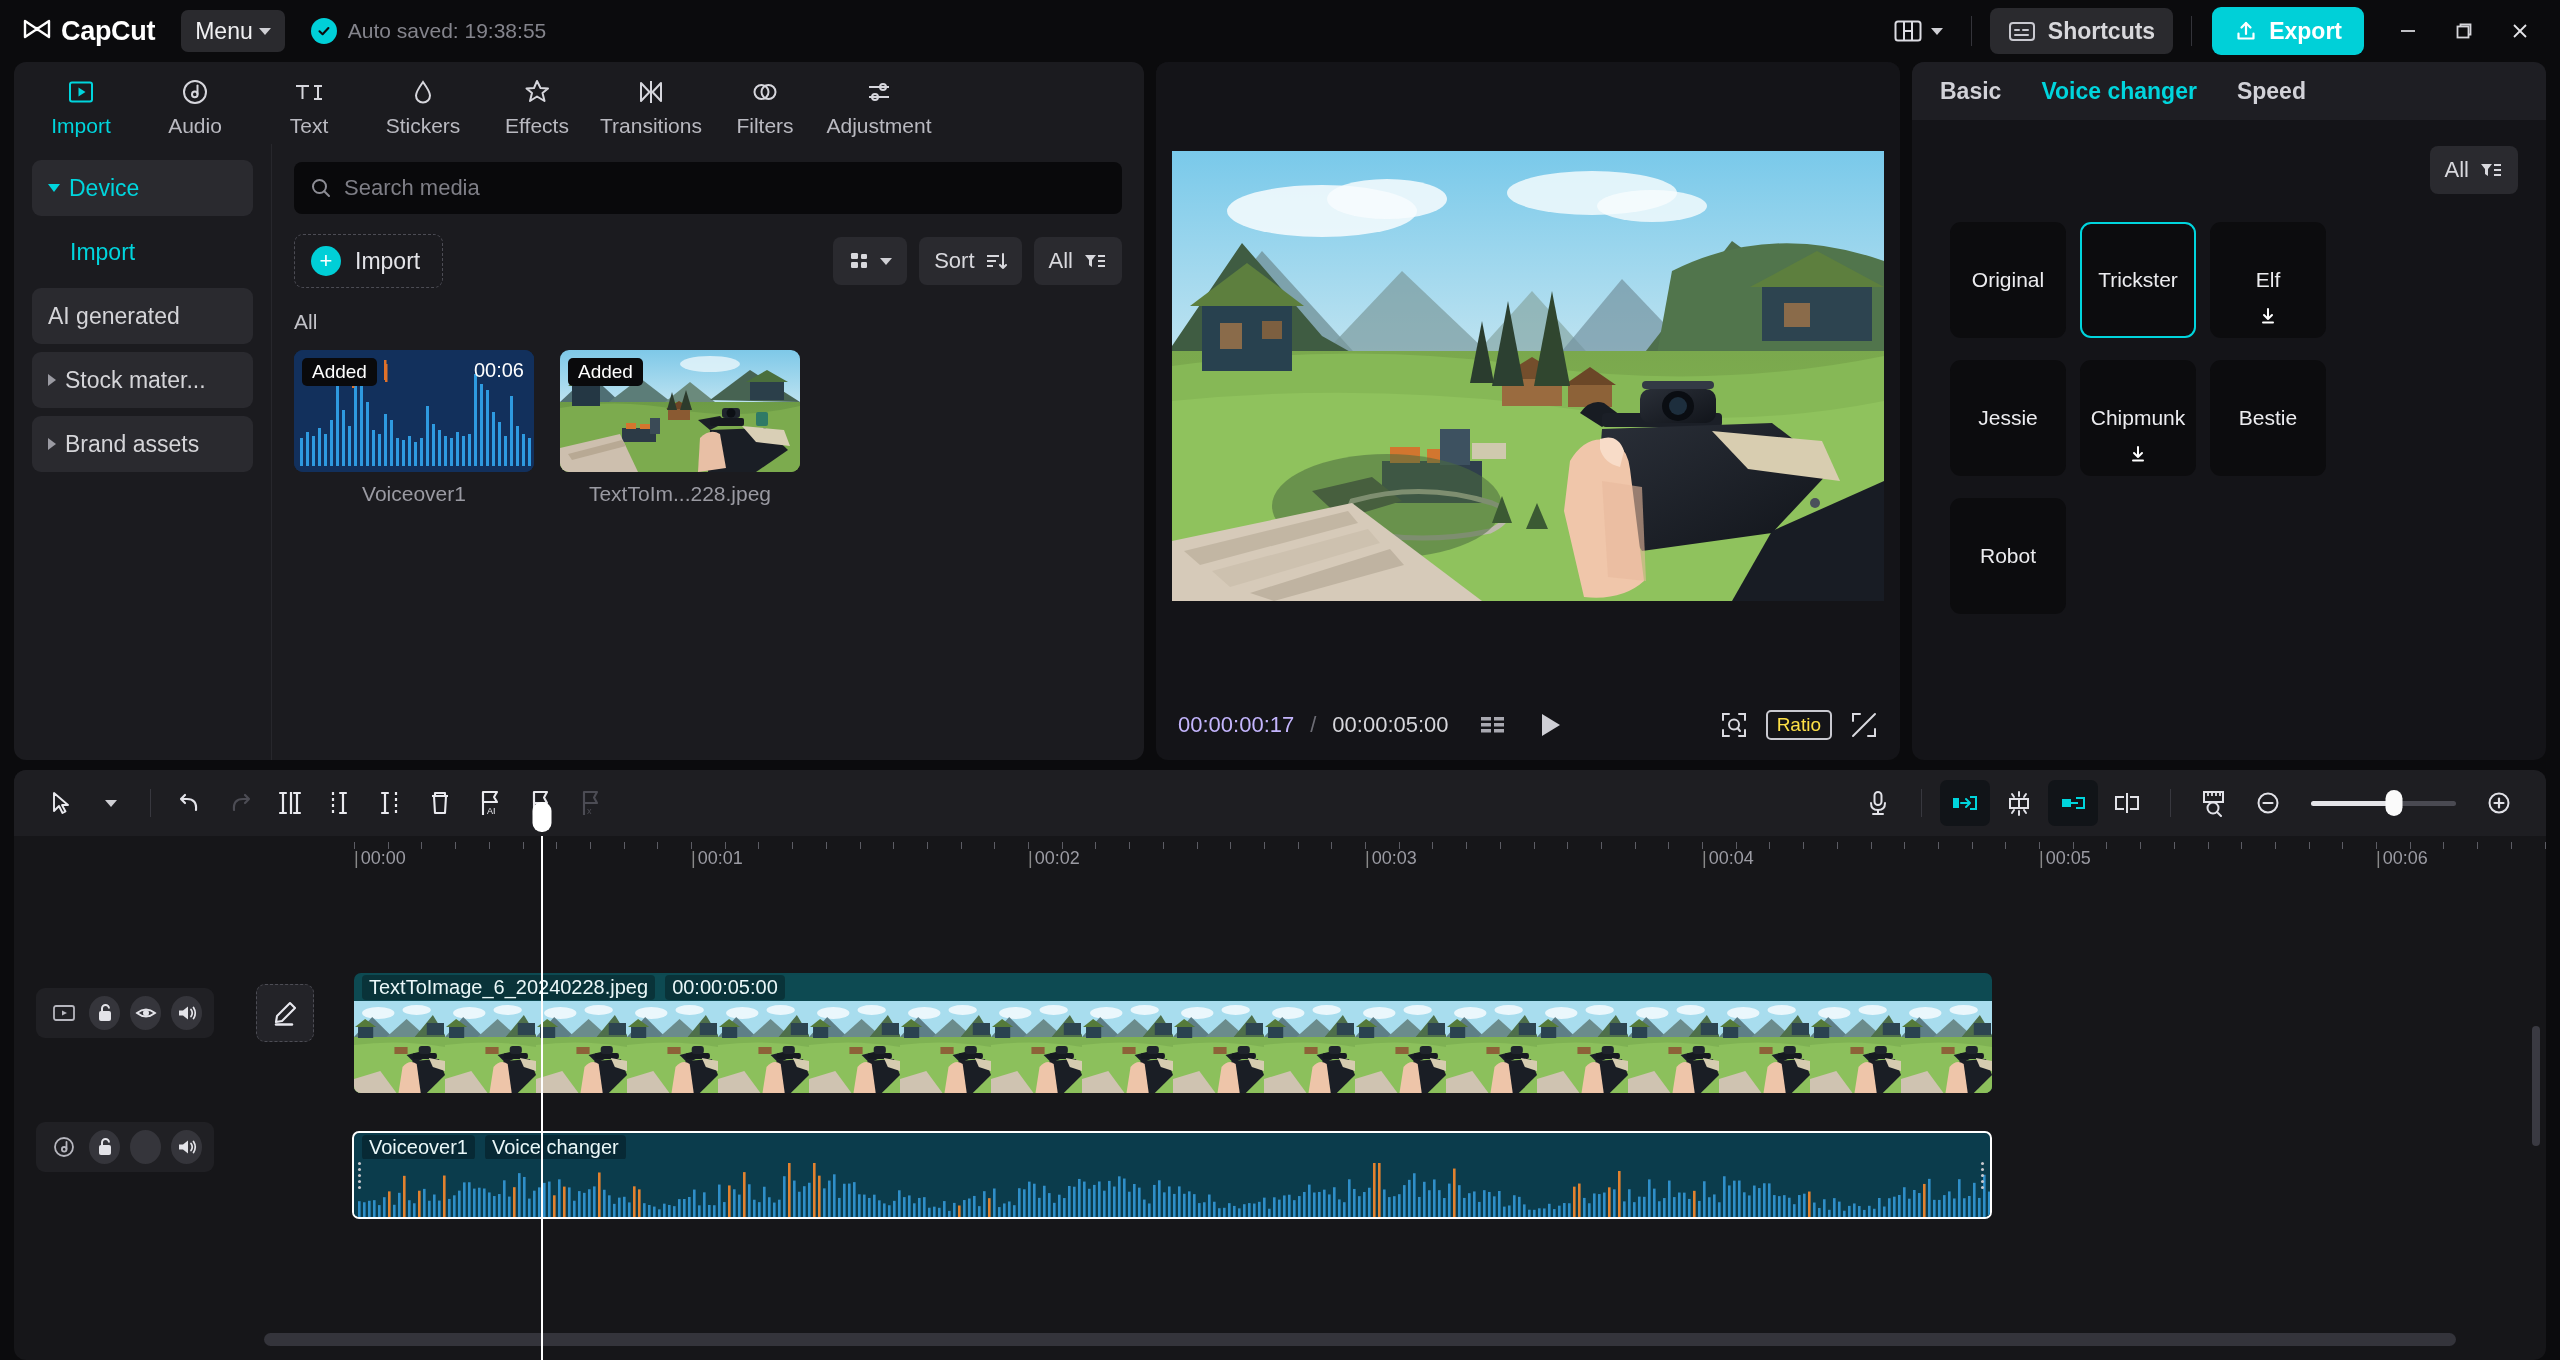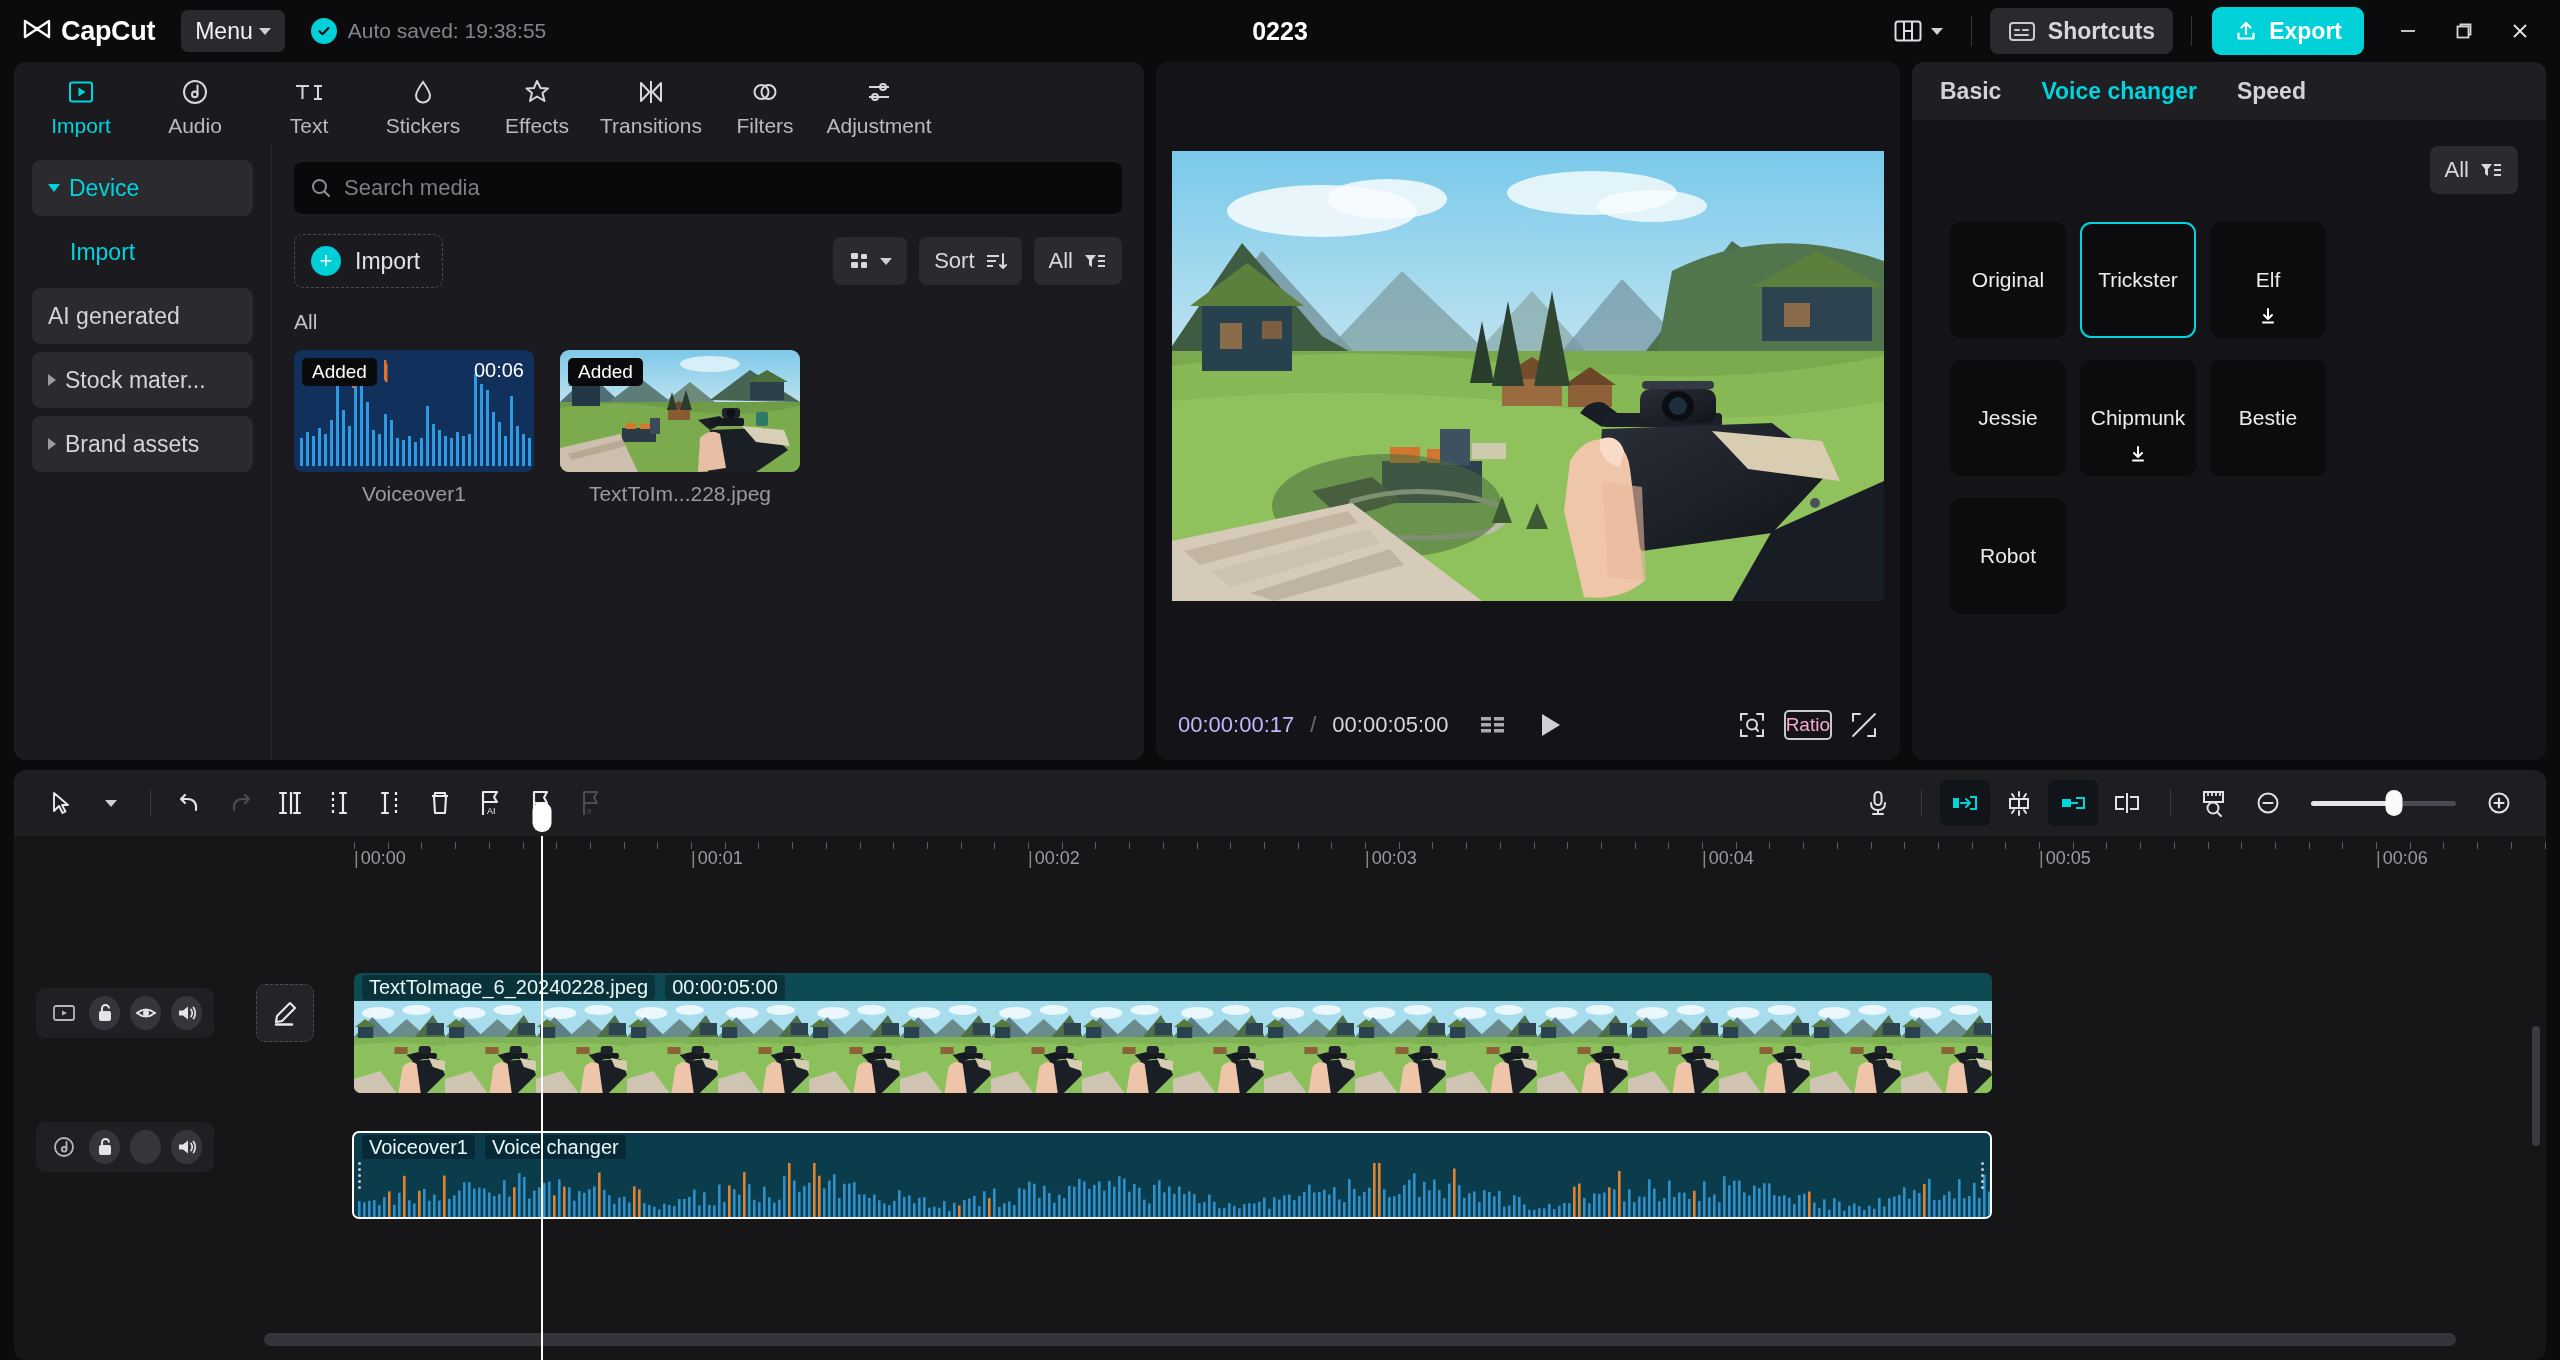--- a/index.html
+++ b/index.html
@@ -119,21 +119,21 @@
   .player-title { font-size: 23px; color: #ededf0; }
   .hamburger { margin-left: auto; display: flex; flex-direction: column; gap: 5px; cursor: pointer; }
   .hamburger span { display: block; width: 26px; height: 3px; background: #9d9da5; border-radius: 2px; }
   .stage { flex: 1; display: flex; align-items: center; justify-content: center; background: #141418; padding: 14px 0; }
   .preview { width: 712px; height: 450px; position: relative; overflow: hidden; }
   .player-foot { height: 70px; display: flex; align-items: center; padding: 0 22px; gap: 16px; }
   .t-cur { font-size: 22px; color: #c4b5fd; }
   .t-sep { font-size: 22px; color: #6d6d75; }
   .t-tot { font-size: 22px; color: #d6d6db; }
   .pf-right { margin-left: auto; display: flex; align-items: center; gap: 18px; }
-  .ratio-btn { border: 2px solid #c9c9d0; border-radius: 5px; padding: 2px 0; font-size: 19px; color: #f9a8d4; cursor: pointer; }
+  .ratio-btn { border: 2px solid #c9c9d0; border-radius: 5px; padding: 2px 9px; font-size: 19px; color: #fde047; cursor: pointer; }
 
   
   .rightpanel { flex: 1; background: #141418; border-radius: 12px; display: flex; flex-direction: column; overflow: hidden; }
   .rp-tabs { height: 58px; display: flex; align-items: center; gap: 40px; padding: 0 28px; background: #1e1e23; }
   .rp-tab { font-size: 23px; font-weight: 600; color: #d2d2d8; cursor: pointer; }
   .rp-tab.active { color: #00d5dd; }
   .rp-sub { display: flex; padding: 22px 28px 0 28px; }
   .segmented { display: flex; background: #202025; border-radius: 8px; padding: 4px; gap: 2px; width: 100%; }
   .seg {
     flex: 1; height: 44px; border-radius: 6px; display: flex; align-items: center; justify-content: center;
@@ -232,21 +232,20 @@
 
     <div class="autosave">
       <span class="check-badge">
         <svg width="16" height="16" viewBox="0 0 16 16">
             <path d="M3.5 8.3 L6.6 11.2 L12.4 5" fill="none" stroke="#0b0b0d" stroke-width="2.1" stroke-linecap="round" stroke-linejoin="round"></path>
           </svg>
       </span>
       <span>Auto saved: 19:38:55</span>
     </div>
 
-    <div class="proj-title">0223</div>
 
     <div class="tb-right">
       <div class="layout-btn">
         <span>
           <svg width="28" height="24" viewBox="0 0 28 24">
             <rect x="1.5" y="2.5" width="25" height="19" rx="2.5" fill="none" stroke="#dcdce2" stroke-width="2"></rect>
             <line x1="10" y1="2.5" x2="10" y2="21.5" stroke="#dcdce2" stroke-width="2"></line>
             <line x1="18" y1="2.5" x2="18" y2="21.5" stroke="#dcdce2" stroke-width="2"></line>
             <line x1="10" y1="12" x2="18" y2="12" stroke="#dcdce2" stroke-width="2"></line>
           </svg>

